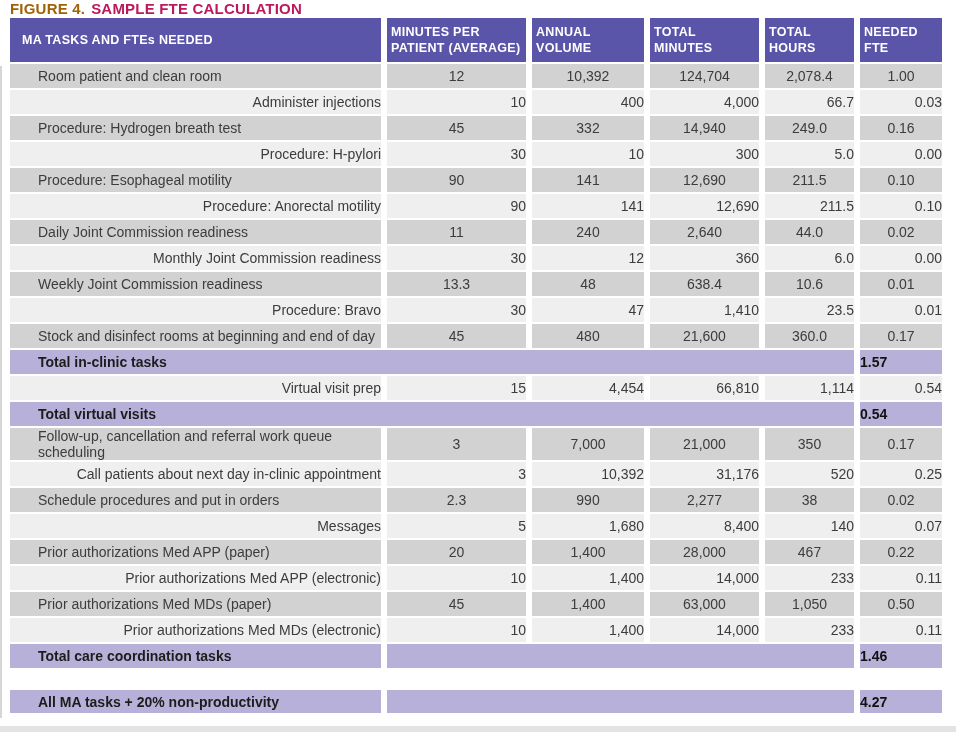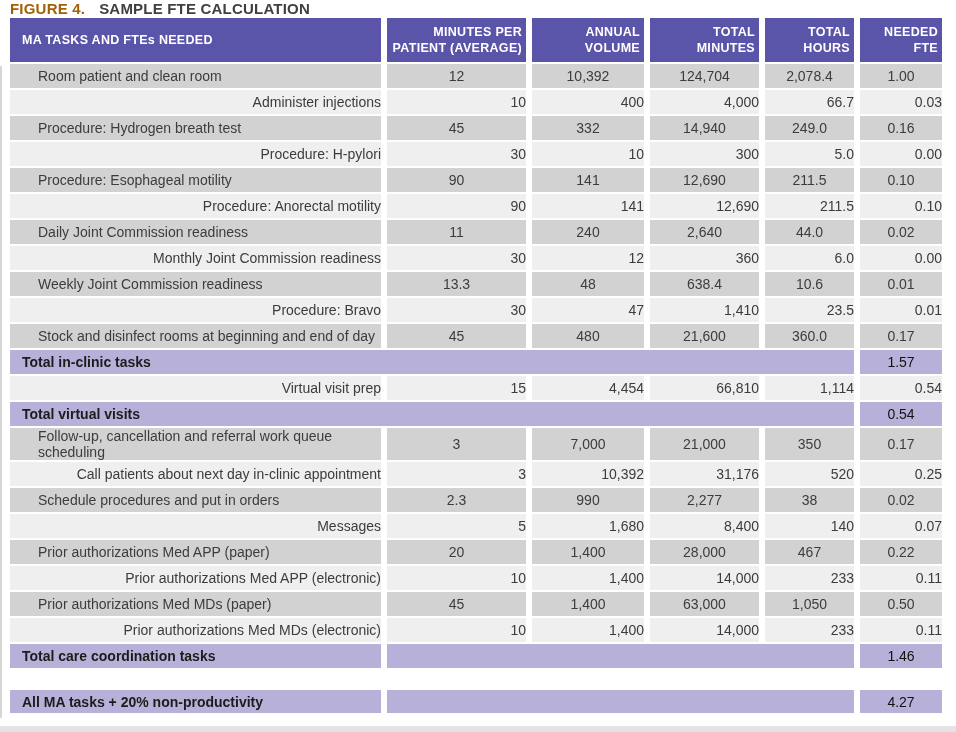--- a/index.html
+++ b/index.html
@@ -8,55 +8,55 @@
     position:relative; width:956px; height:732px;
     background:#ffffff; overflow:hidden;
     font-family:"Liberation Sans", sans-serif;
   }
   .title {
     position:absolute; top:0; left:10px;
     font-size:15px; font-weight:bold; letter-spacing:.2px;
     white-space:nowrap;
   }
   .title .fig { color:#a16207; }
-  .title .rest { color:#404040; margin-left:14px; }
+  .title .rest { color:#be185d; margin-left:6px; }
 
   table.fte {
     position:absolute; top:16px; left:4px;
     border-collapse:separate; border-spacing:6px 2px;
     table-layout:fixed;
   }
   col.c-task{width:371px} col.c-min{width:139px} col.c-vol{width:112px}
   col.c-tmin{width:109px} col.c-thr{width:89px} col.c-fte{width:82px}
 
   th {
     background:#5a55a8; color:#ffffff;
     font-size:12.5px; font-weight:700; letter-spacing:.3px;
-    height:44px; vertical-align:middle; text-align:right; line-height:1.3;
+    height:44px; vertical-align:middle; text-align:left; line-height:1.3;
     padding:0 4px;
   }
   th.task-h { text-align:left; padding-left:12px; }
 
   td {
     height:24px; vertical-align:middle;
     font-size:14px; color:#3c3c3c;
   }
   td.task { text-align:left; padding-left:28px; }
   td.num  { text-align:center; }
   tr.r-dark  td { background:#d2d2d2; }
   tr.r-light td { background:#efeff0;text-align:right; }
 
   td.total-band {
     background:#b7b1d9; font-weight:bold; color:#1c1c1c;
-    text-align:left; padding-left:12px; font-size:14px;
+    text-align:left; padding-left:28px; font-size:14px;
   }
   td.total-blank { background:#b7b1d9; }
   td.fte-total {
-    background:#b7b1d9; font-weight:normal; color:#111111;
-    text-align:center; font-size:14px;
+    background:#b7b1d9; font-weight:bold; color:#111111;
+    font-size:14px;
   }
   tr.spacer td { background:transparent; height:18px; }
   tr.grand td { height:23px; }
 
   .left-edge {
     position:absolute; left:0; top:66px; width:2px; height:652px;
     background:#d6d6d6;
   }
   .bottom-edge {
     position:absolute; left:0; top:726px; width:956px; height:6px;

